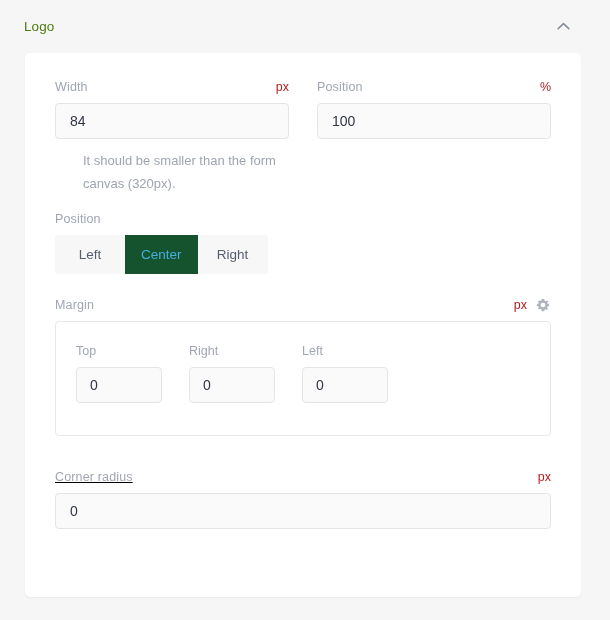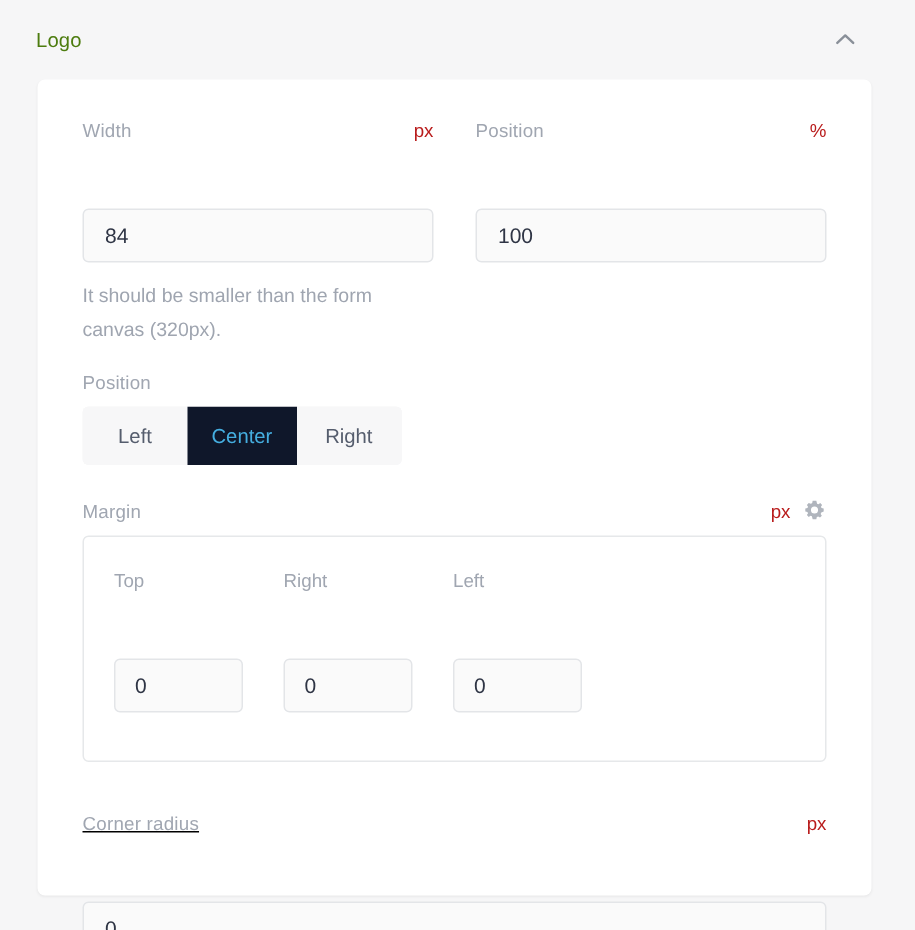--- a/index.html
+++ b/index.html
@@ -95,30 +95,30 @@
     width: 100%;
     height: 36px;
     background: #fafafa;
     border: 1px solid #e3e5e8;
     border-radius: 4px;
     padding: 0 14px;
     font-family: "Liberation Sans", sans-serif;
     font-size: 14px;
     color: #2f3545;
     outline: none;
-    margin-top: 36px;
   }
   .input::placeholder { color: #c3c7ce; }
 
   .help-text {
     margin-top: 11px;
     font-size: 13px;
     line-height: 1.75;
     color: #9fa5b0;
     max-width: 245px;
+    margin-left: 28px;
   }
 
   
   .row-2 {
     display: flex;
     gap: 28px;
   }
   .row-2 > .col { flex: 1 1 0; min-width: 0; }
 
   
@@ -141,21 +141,21 @@
     display: flex;
     align-items: center;
     justify-content: center;
     font-size: 13.5px;
     color: #555d6d;
     background: #f7f7f8;
     cursor: pointer;
     user-select: none;
   }
   .seg-item.active {
-    background: #0f172a;
+    background: #14532d;
     color: #45aee0;
   }
 
   
   .group-box {
     border: 1px solid #e6e8ea;
     border-radius: 4px;
     padding: 22px 22px 32px 20px;
   }
   .group-grid {

